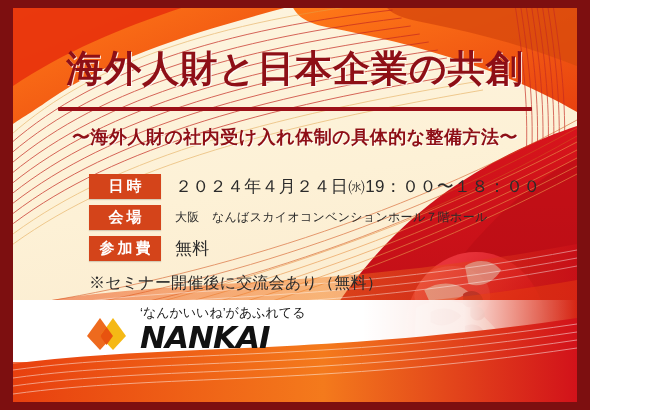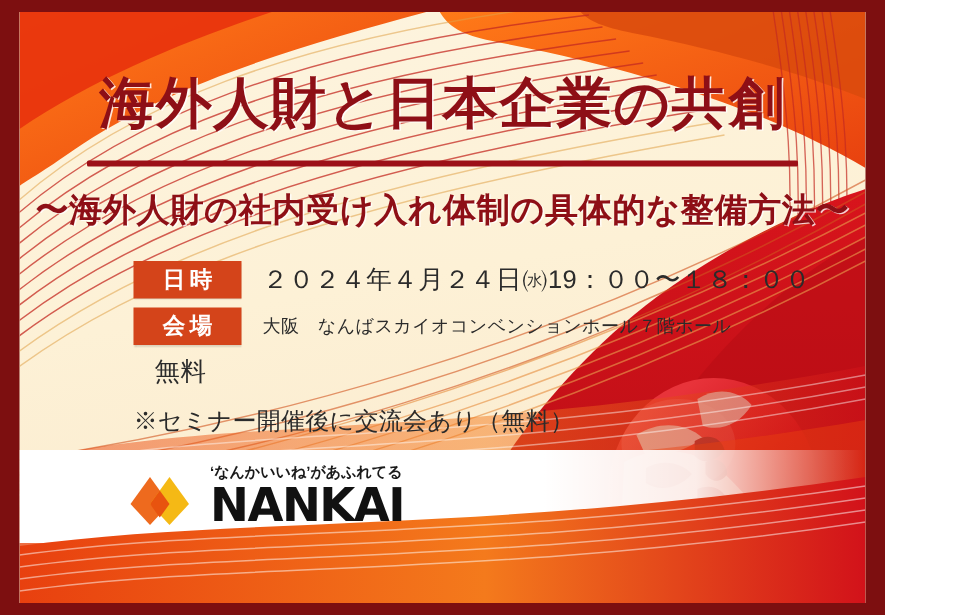--- a/index.html
+++ b/index.html
@@ -31,21 +31,21 @@
     font-size:37px;font-weight:700;color:#8e0f16;letter-spacing:1px;
     text-shadow:1px 1px 0 rgba(255,255,255,.85);
     white-space:nowrap;
   }
   .rule{
     margin:13px auto 0;width:474px;height:4px;background:#9c1018;border-radius:1px;
   }
   .subtitle{
     margin-top:14px;
     font-family:Liberation Mono, monospace;
-    font-size:22px;font-weight:700;color:#8e0f16;letter-spacing:.5px;
+    font-size:18px;font-weight:700;color:#8e0f16;letter-spacing:.5px;
     text-shadow:1px 1px 0 rgba(255,255,255,.8);
     white-space:nowrap;
   }
 
   
   .info{position:absolute;left:76px;top:166px;}
   .row{display:flex;align-items:center;margin-bottom:6px;}
   .badge{
     display:inline-block;min-width:58px;padding:3px 7px;
     background:#d4441a;color:#fff;font-size:15px;font-weight:700;
@@ -59,26 +59,26 @@
   .row-text.venue{font-size:12px;}
   .note{
     margin-top:12px;font-size:16px;color:#2b2b2b;letter-spacing:.2px;white-space:nowrap;
   }
 
   
   .logo{position:absolute;left:72px;bottom:50px;display:flex;align-items:flex-end;}
   .logo-mark{width:46px;height:36px;margin-right:9px;}
   .logo-text{display:flex;flex-direction:column;}
   .logo-tag{
-    font-size:10px;font-weight:700;color:#1a1a1a;margin-bottom:1px;letter-spacing:0;
+    font-size:13px;font-weight:400;color:#1a1a1a;margin-bottom:1px;letter-spacing:0;
     white-space:nowrap;
   }
   .logo-name{
     font-family:"DejaVu Sans",sans-serif;
-    font-size:31px;font-weight:700;color:#111;
+    font-size:31px;font-weight:700;font-style:italic;color:#111;
     letter-spacing:-1px;line-height:.95;
   }
 </style>
 </head>
 <body>
 
 <div class="banner">
   <div class="inner">
 
     <div class="deco">
@@ -208,20 +208,21 @@
     <div class="info">
       <div class="row">
         <span class="badge">日時</span>
         <span class="row-text">２０２４年４月２４日㈬19：００〜１８：００</span>
       </div>
       <div class="row">
         <span class="badge">会場</span>
         <span class="row-text venue">大阪　なんばスカイオコンベンションホール７階ホール</span>
       </div>
       <div class="row">
+        <span class="badge">参加費</span>
         <span class="row-text">無料</span>
       </div>
       <div class="note">※セミナー開催後に交流会あり（無料）</div>
     </div>
 
     <div class="logo">
       <svg class="logo-mark" viewBox="0 0 46 36">
         <path d="M15,2 L28,20 L15,34 L2,20 Z" fill="#ee6a1e"></path>
         <path d="M28,2 L41,20 L28,34 L15,20 Z" fill="#f5b915"></path>
         <path d="M21.5,11 L28,20 L21.5,29 L15,20 Z" fill="#e8530f"></path>

